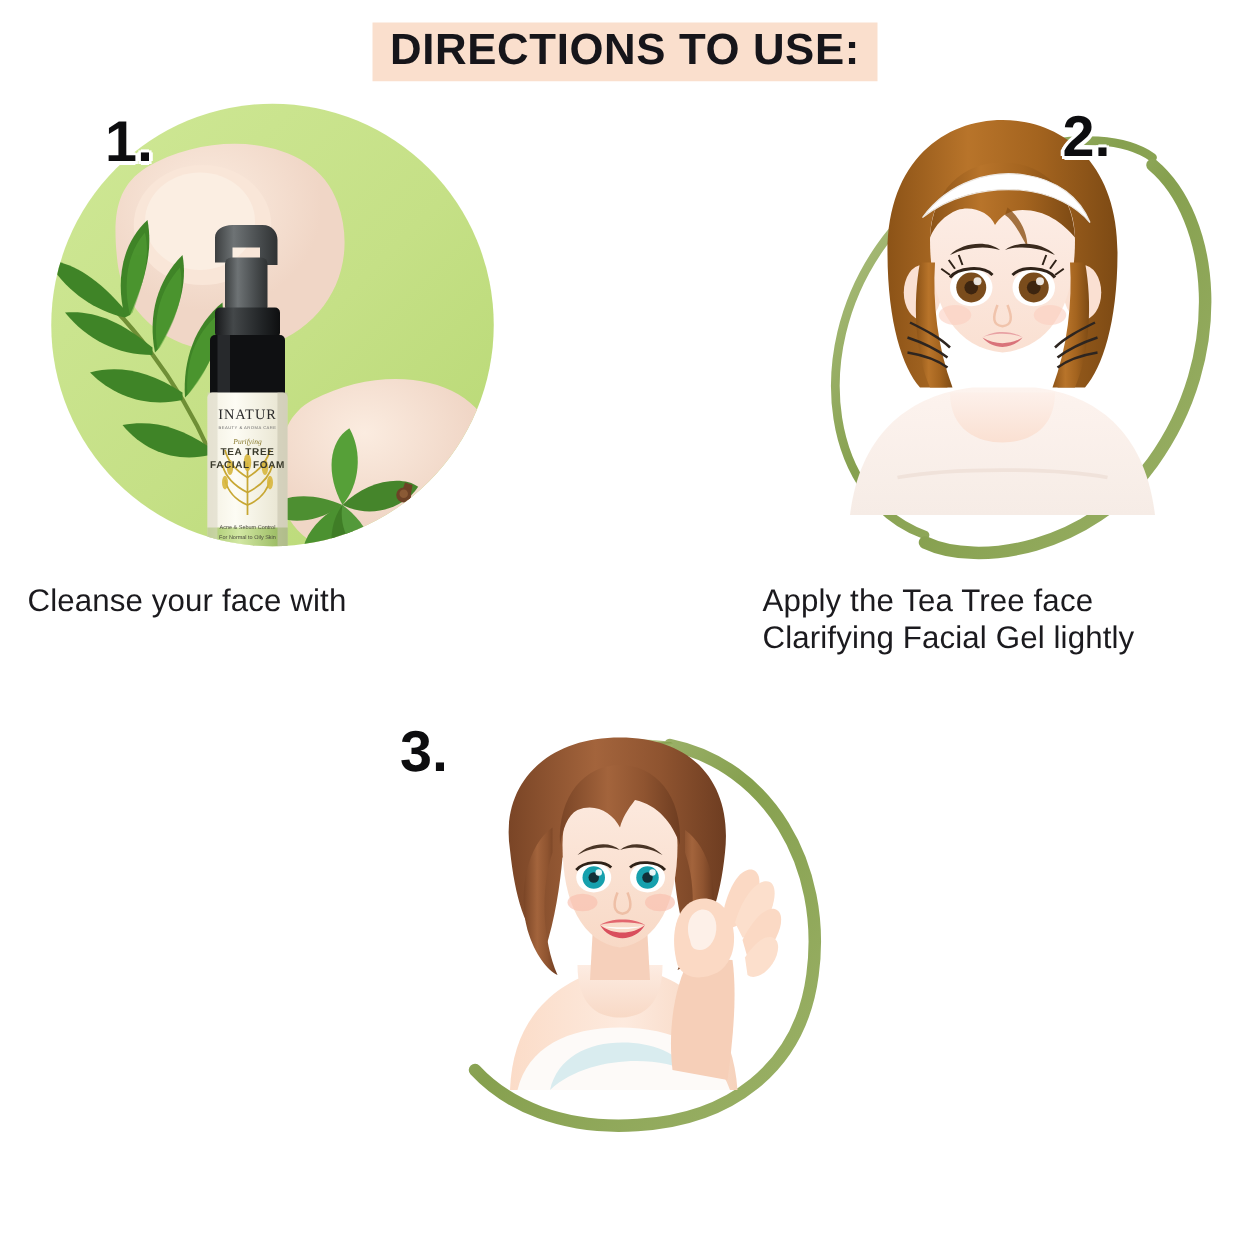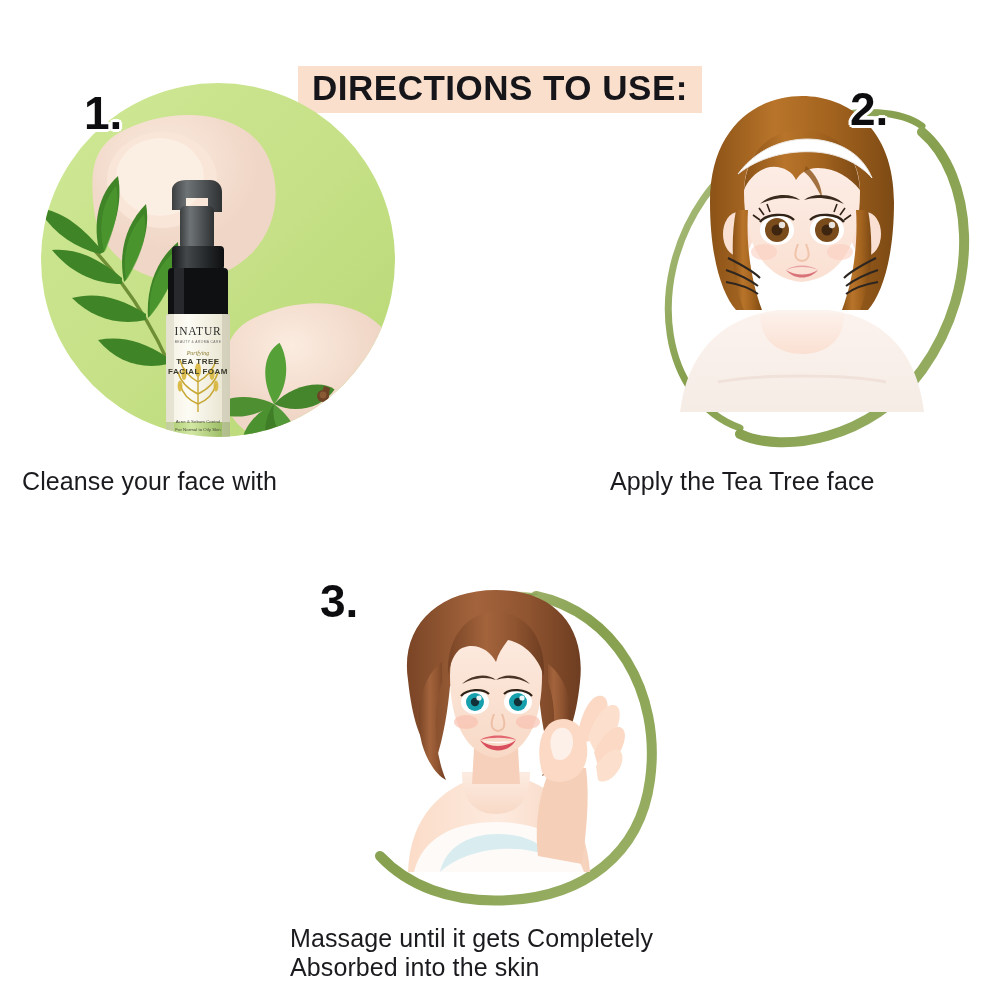--- a/index.html
+++ b/index.html
@@ -8,21 +8,20 @@
     background:#ffffff;
     font-family:"Liberation Sans", sans-serif;
     overflow:hidden;
   }
   .page { position:relative; width:1000px; height:1000px; background:#fff; }
 
   
   .title-wrap {
     position:absolute; left:0; top:18px; width:1000px;
     text-align:center;
-    margin-top:48px;
   }
   .title {
     display:inline-block;
     font-size:35px; font-weight:700; letter-spacing:0.5px;
     color:#16151a;
     background:#fadfcd;
     padding:4px 14px 6px 14px;
     line-height:1.05;
   }
 
@@ -313,20 +312,21 @@
           <path d="M268 188 C256 192 244 198 236 204"></path>
           <path d="M268 200 C256 202 244 206 236 212"></path>
         </g>
       </svg>
     </div>
 
     <div class="step-num">2.</div>
 
     <div class="caption">
       <div>Apply the Tea Tree face</div>
+      <div>Clarifying Facial Gel lightly</div>
     </div>
   </div>
 
   <div class="panel" id="panel-3">
 
     <div class="art">
       <svg width="420" height="340" viewBox="0 0 420 340">
         <defs>
           <linearGradient id="arc3" x1="0" y1="0" x2="1" y2="1">
             <stop offset="0%" stop-color="#b9c98e"></stop>
@@ -417,19 +417,15 @@
           <path d="M288 160 C292 140 300 126 308 124 C316 122 320 130 316 144 C312 158 304 168 296 170 Z" fill="#fbd9c4"></path>
           <path d="M298 166 C304 146 314 134 322 133 C330 132 332 142 327 156 C322 170 312 178 304 178 Z" fill="#fcdfcc"></path>
           <path d="M304 180 C312 164 322 154 329 155 C336 156 337 166 331 178 C325 190 315 196 308 194 Z" fill="#fbd9c4"></path>
           <path d="M306 194 C314 182 322 176 328 178 C334 180 334 190 328 199 C322 208 313 212 308 208 Z" fill="#fcdfcc"></path>
         </g>
       </svg>
     </div>
 
     <div class="step-num">3.</div>
 
-    <div class="caption">
-      <div>Massage until it gets Completely</div>
-      <div>Absorbed into the skin</div>
-    </div>
   </div>
 
 </div>
 
 </body></html>

